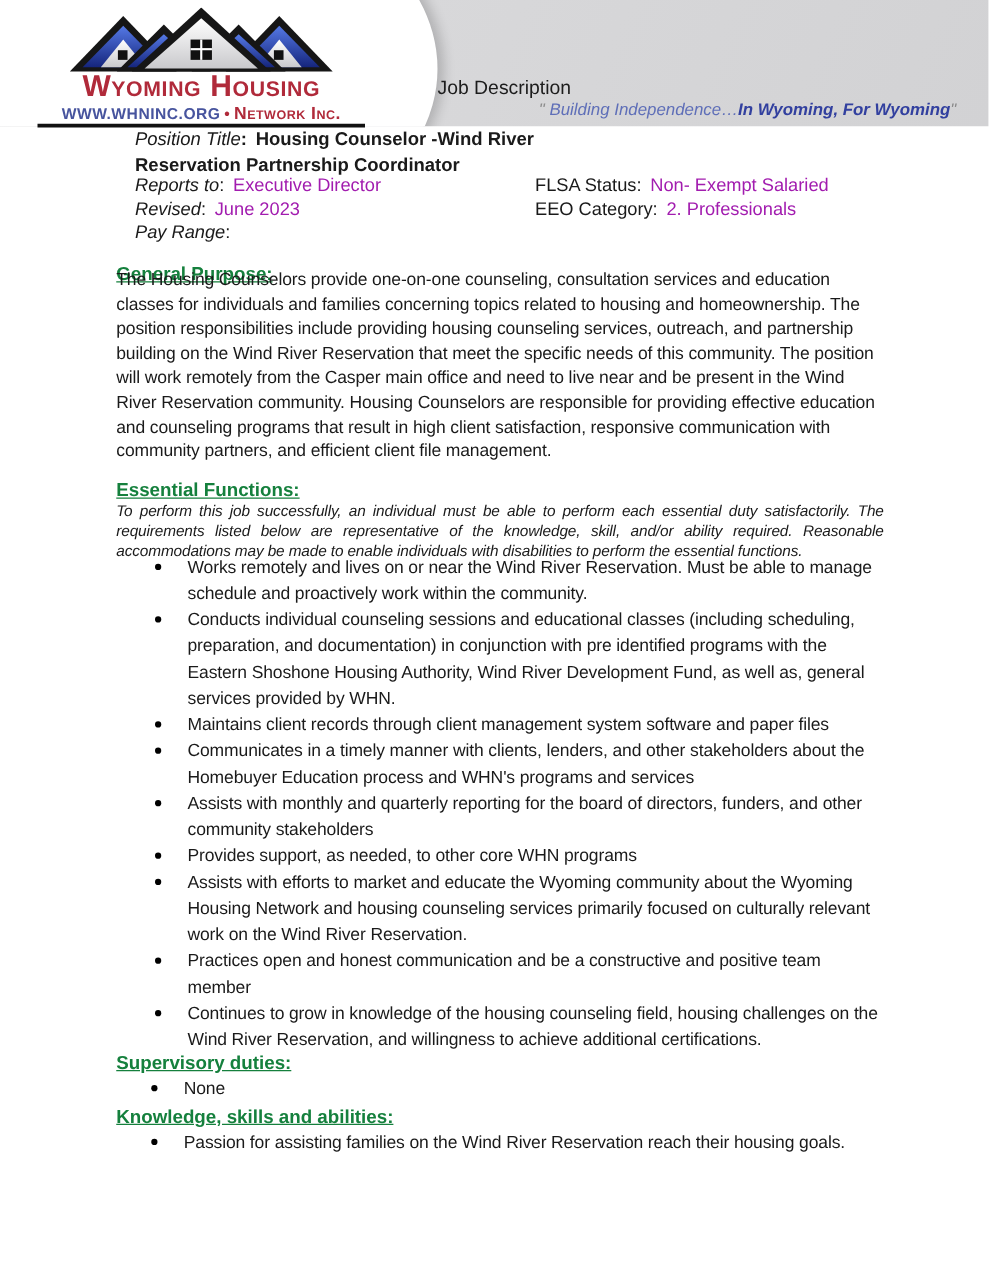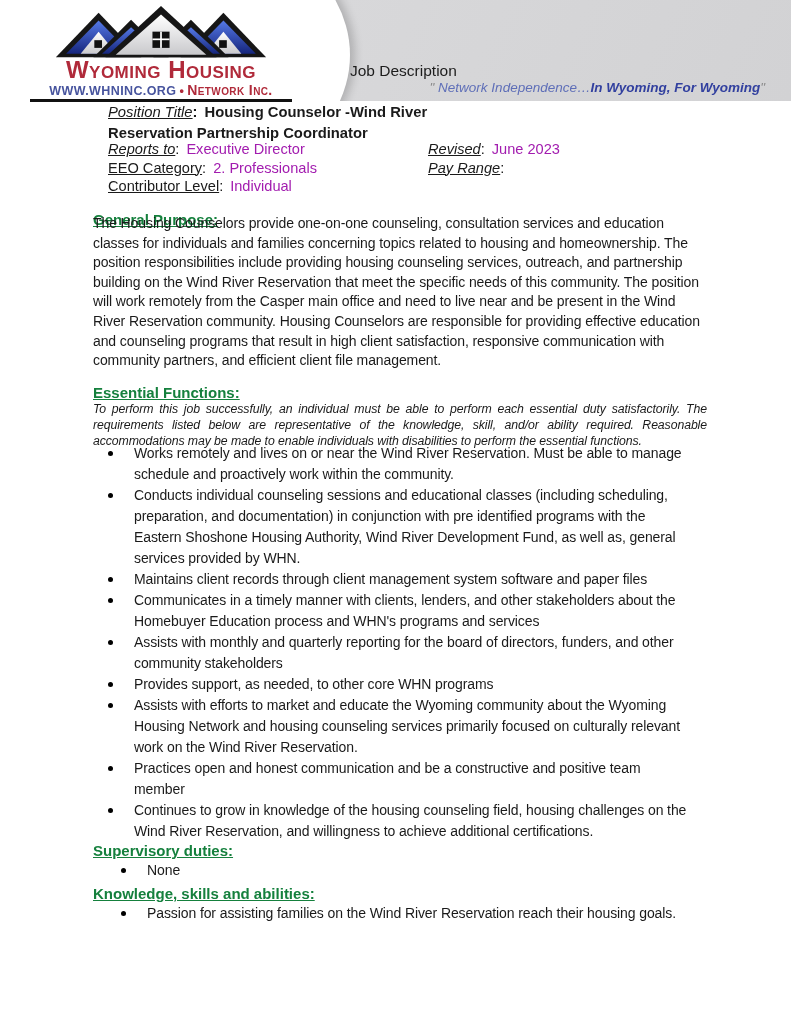--- a/index.html
+++ b/index.html
@@ -25,54 +25,54 @@
   .logo-sub{font-size:12.5px;font-weight:700;letter-spacing:0.4px;line-height:14px;white-space:nowrap;text-align:center;}
   .logo-url{color:#47549e;}
   .logo-dot{color:#b02a3a;padding:0 3px;}
   .logo-network{color:#b02a3a;font-variant:small-caps;font-size:14px;}
   .logo-rule{position:absolute;left:30px;top:99px;width:262px;height:3px;background:#111;}
 
   
   .abs{position:absolute;}
   .title-block{left:108px;top:102px;width:340px;font-size:14.8px;line-height:21px;font-weight:700;}
   .title-block .m-label{font-weight:400;}
-  .m-label{font-style:normal;text-decoration:underline;text-align:center;}
+  .m-label{font-style:normal;text-align:center;}
   .ital{font-style:italic;}
   .colon{margin-right:7px;}
   .meta-grid{left:108px;top:140px;width:640px;display:grid;grid-template-columns:320px 1fr;
              font-size:14.6px;line-height:18.6px;}
   .m-value{color:#a21caf;}
 
   .heading{font-size:15px;font-weight:700;text-decoration:underline;line-height:20px;color:#15803d;}
   .h-gp{left:93px;top:210px;}
   .h-ef{left:93px;top:383px;}
   .h-sup{left:93px;top:841px;}
   .h-kn{left:93px;top:884px;text-align:center;}
 
   .para{left:93px;top:214px;width:616px;font-size:14px;line-height:19.6px;letter-spacing:-0.1px;}
   .disclaimer{left:93px;top:401px;width:614px;font-size:12.3px;line-height:16px;
               font-style:italic;text-align:justify;letter-spacing:-0.1px;}
 
   ul.bullets{list-style:none;margin:0;padding:0;width:614px;}
   ul.bullets li{position:relative;padding-left:54px;font-size:14px;line-height:21px;letter-spacing:-0.1px;}
   ul.bullets li::before{content:"";position:absolute;left:28px;top:8px;width:5px;height:5px;
               border-radius:50%;background:#000;}
-  .ul-ef{left:80px;top:443px;}
+  .ul-ef{left:96px;top:443px;}
   .ul-sup{left:93px;top:860px;}
   .ul-kn{left:93px;top:903px;}
 </style>
 </head>
 <body>
 
 <div class="page">
 
   <div class="banner">
     <div class="banner-curve"></div>
     <div class="job-label">Job Description</div>
-    <div class="tagline"><span class="q">" </span><span class="t-reg">Network Independence…</span><span class="t-bold">In Wyoming, For Wyoming</span><span class="q">"</span>
+    <div class="tagline"><span class="q">" </span><span class="t-reg">Building Independence…</span><span class="t-bold">In Wyoming, For Wyoming</span><span class="q">"</span>
     </div>
   </div>
 
   <div class="logo">
     <svg viewBox="0 0 250 62" width="216" height="53" aria-hidden="true">
       <defs>
         <linearGradient id="blueL" x1="0" y1="0" x2="0" y2="1">
           <stop offset="0" stop-color="#5579e6"></stop>
             <stop offset="1" stop-color="#15257c"></stop>
         </linearGradient>
@@ -112,24 +112,24 @@
     <div class="logo-sub"><span class="logo-url">WWW.WHNINC.ORG</span><span class="logo-dot">•</span><span class="logo-network">Network Inc.</span>
     </div>
   </div>
   <div class="logo-rule"></div>
 
   <div class="abs title-block"><span class="m-label ital">Position Title</span><span class="colon">:</span><span class="title-value">Housing Counselor -Wind River Reservation Partnership Coordinator</span>
   </div>
 
   <div class="abs meta-grid">
     <div class="meta-cell"><span class="m-label ital">Reports to</span><span class="colon">:</span><span class="m-value">Executive Director</span></div>
+    <div class="meta-cell"><span class="m-label">FLSA Status</span><span class="colon">:</span><span class="m-value">Non- Exempt Salaried</span></div>
     <div class="meta-cell"><span class="m-label ital">Revised</span><span class="colon">:</span><span class="m-value">June 2023</span></div>
     <div class="meta-cell"><span class="m-label">EEO Category</span><span class="colon">:</span><span class="m-value">2. Professionals</span></div>
     <div class="meta-cell"><span class="m-label ital">Pay Range</span><span class="colon">:</span><span class="m-value"></span></div>
-    <div class="meta-cell"><span class="m-label">Contributor Level</span><span class="colon">:</span><span class="m-value">Individual</span></div>
   </div>
 
   <div class="abs heading h-gp">General Purpose:</div>
   <div class="abs para">The Housing Counselors provide one-on-one counseling, consultation services and education classes for individuals and families concerning topics related to housing and homeownership. The position responsibilities include providing housing counseling services, outreach, and partnership building on the Wind River Reservation that meet the specific needs of this community. The position will work remotely from the Casper main office and need to live near and be present in the Wind River Reservation community. Housing Counselors are responsible for providing effective education and counseling programs that result in high client satisfaction, responsive communication with community partners, and efficient client file management.</div>
 
   <div class="abs heading h-ef">Essential Functions:</div>
   <div class="abs disclaimer">To perform this job successfully, an individual must be able to perform each essential duty satisfactorily. The requirements listed below are representative of the knowledge, skill, and/or ability required.  Reasonable accommodations may be made to enable individuals with disabilities to perform the essential functions.</div>
   <ul class="abs bullets ul-ef">
     <li>Works remotely and lives on or near the Wind River Reservation. Must be able to manage schedule and proactively work within the community.</li>
     <li>Conducts individual counseling sessions and educational classes (including scheduling, preparation, and documentation) in conjunction with pre identified programs with the Eastern Shoshone Housing Authority,  Wind River Development Fund, as well as, general services provided by WHN.</li>

